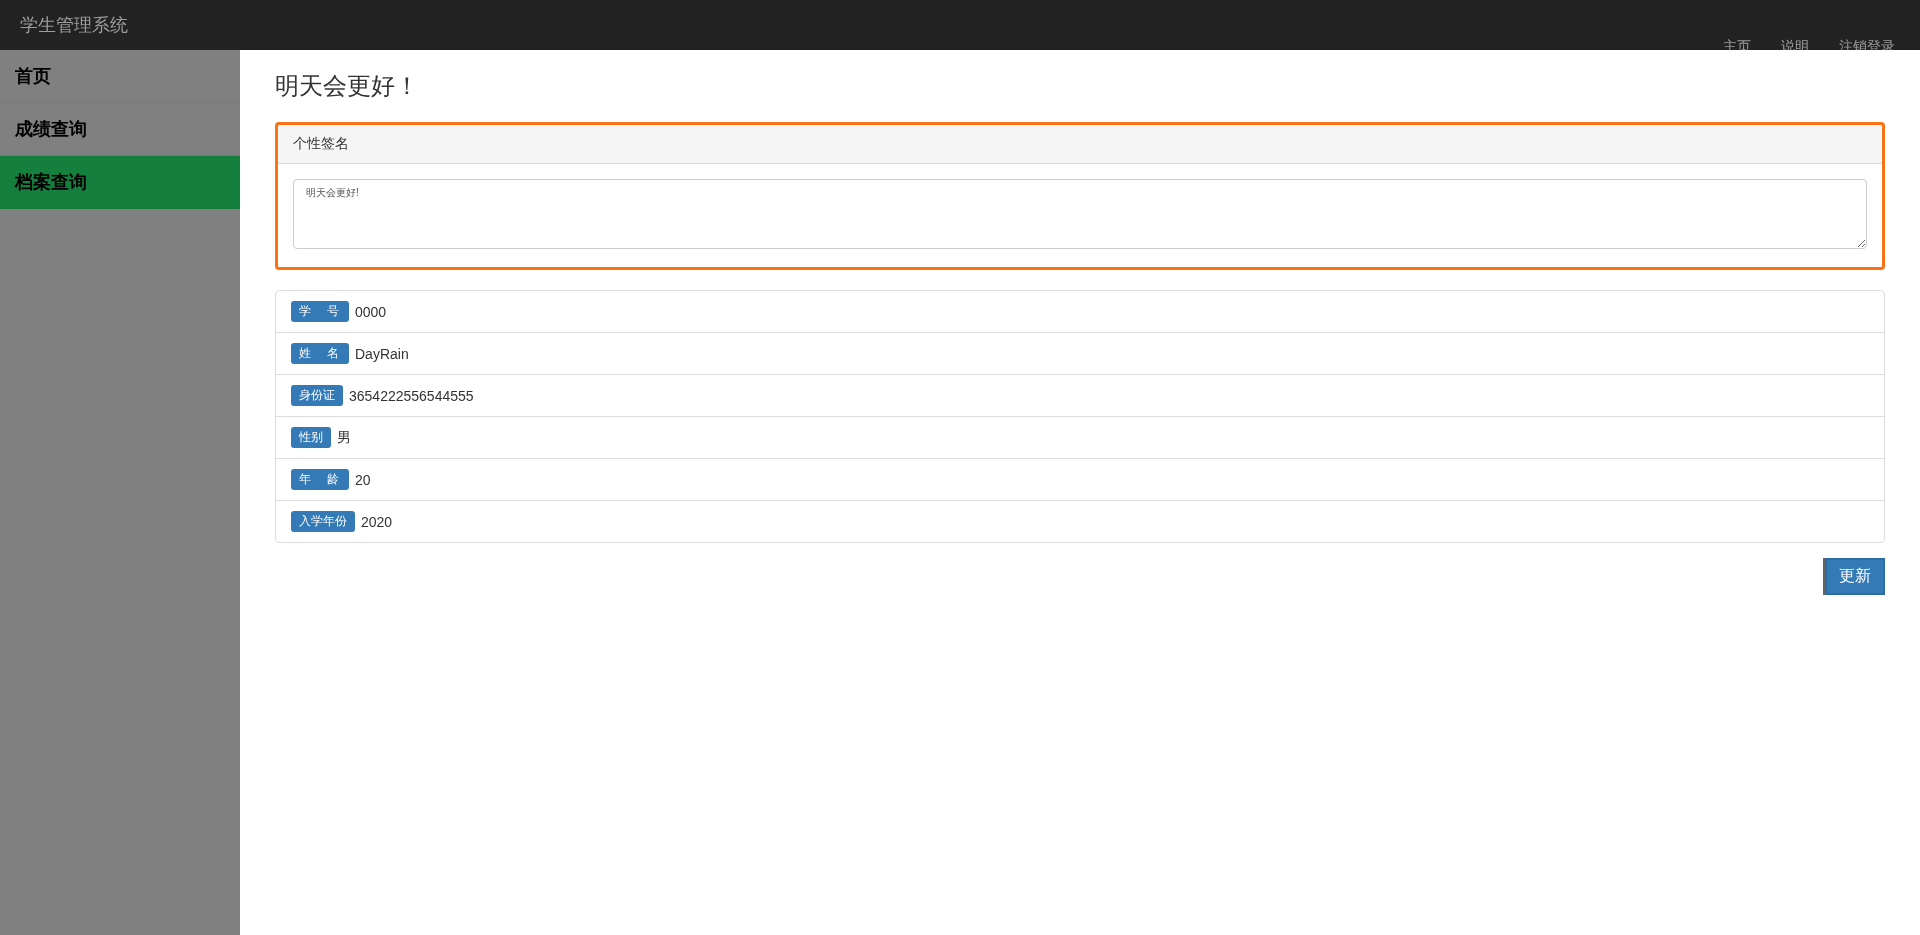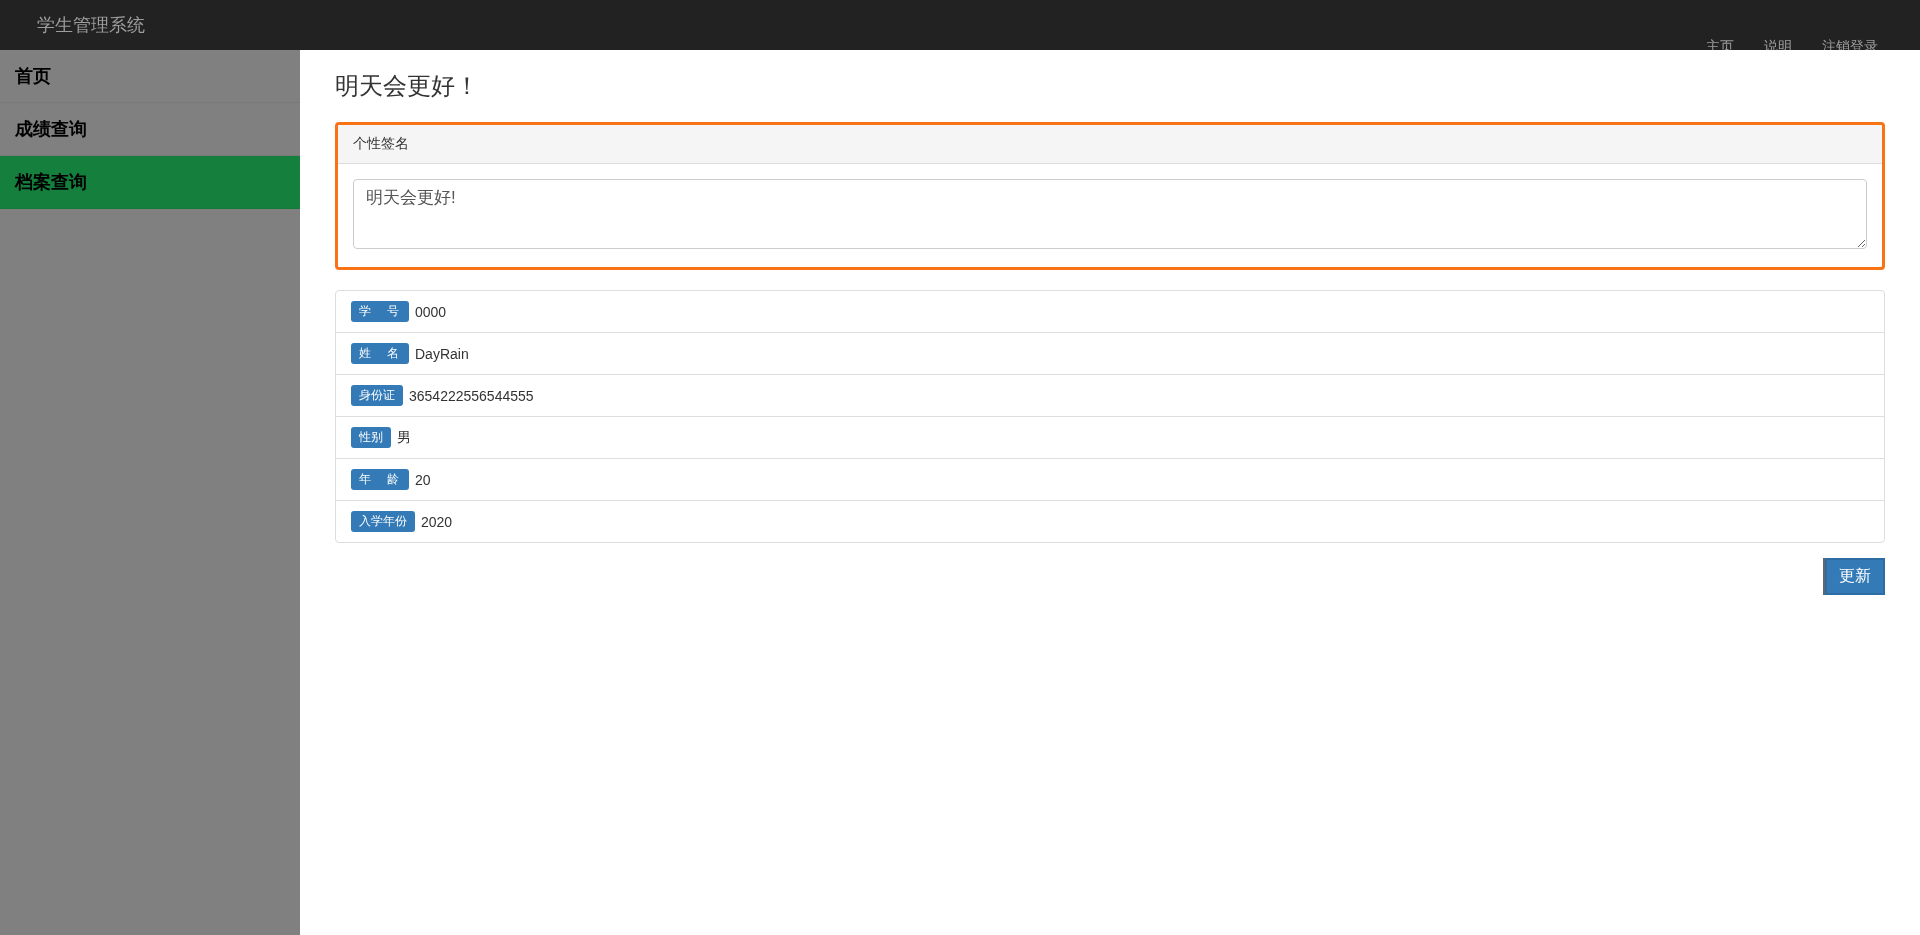--- a/index.html
+++ b/index.html
@@ -11,21 +11,21 @@
       font-family: "Helvetica Neue", Helvetica, Arial, "Microsoft YaHei", sans-serif;
       font-size: 14px;
       background: #fff;
     }
     .navbar {
       background: #222;
       height: 50px;
       display: flex;
       align-items: center;
       justify-content: space-between;
-      padding: 0 27px;
+      padding: 0 10px;
       gap: 28px;
     }
     .navbar-brand {
       color: #9d9d9d;
       font-size: 18px;
       text-decoration: none;
       padding: 0 10px;
     }
     .navbar-right {
       display: flex;
@@ -37,21 +37,21 @@
       text-decoration: none;
       padding: 15px;
       font-size: 14px;
       display: block;
     }
     .container-main {
       display: flex;
       min-height: calc(100vh - 50px);
     }
     .sidebar {
-      width: 300px;
+      width: 240px;
       background: #808080;
       flex-shrink: 0;
     }
     .sidebar-item {
       padding: 14px 15px;
       font-size: 18px;
       font-weight: bold;
       color: #000;
       cursor: pointer;
       border-bottom: 1px solid rgba(0,0,0,0.05);
@@ -81,21 +81,21 @@
       border-bottom: 1px solid #ddd;
       border-radius: 4px 4px 0 0;
       color: #333;
     }
     .panel-body {
       padding: 15px;
     }
     textarea.form-control {
       width: 100%;
       padding: 6px 12px;
-      font-size: 17px;
+      font-size: 10px;
       border: 1px solid #ccc;
       border-radius: 4px;
       resize: vertical;
       min-height: 70px;
       font-family: inherit;
       color: #555;
     }
     .list-group {
       border: 1px solid #ddd;
       border-radius: 4px;

